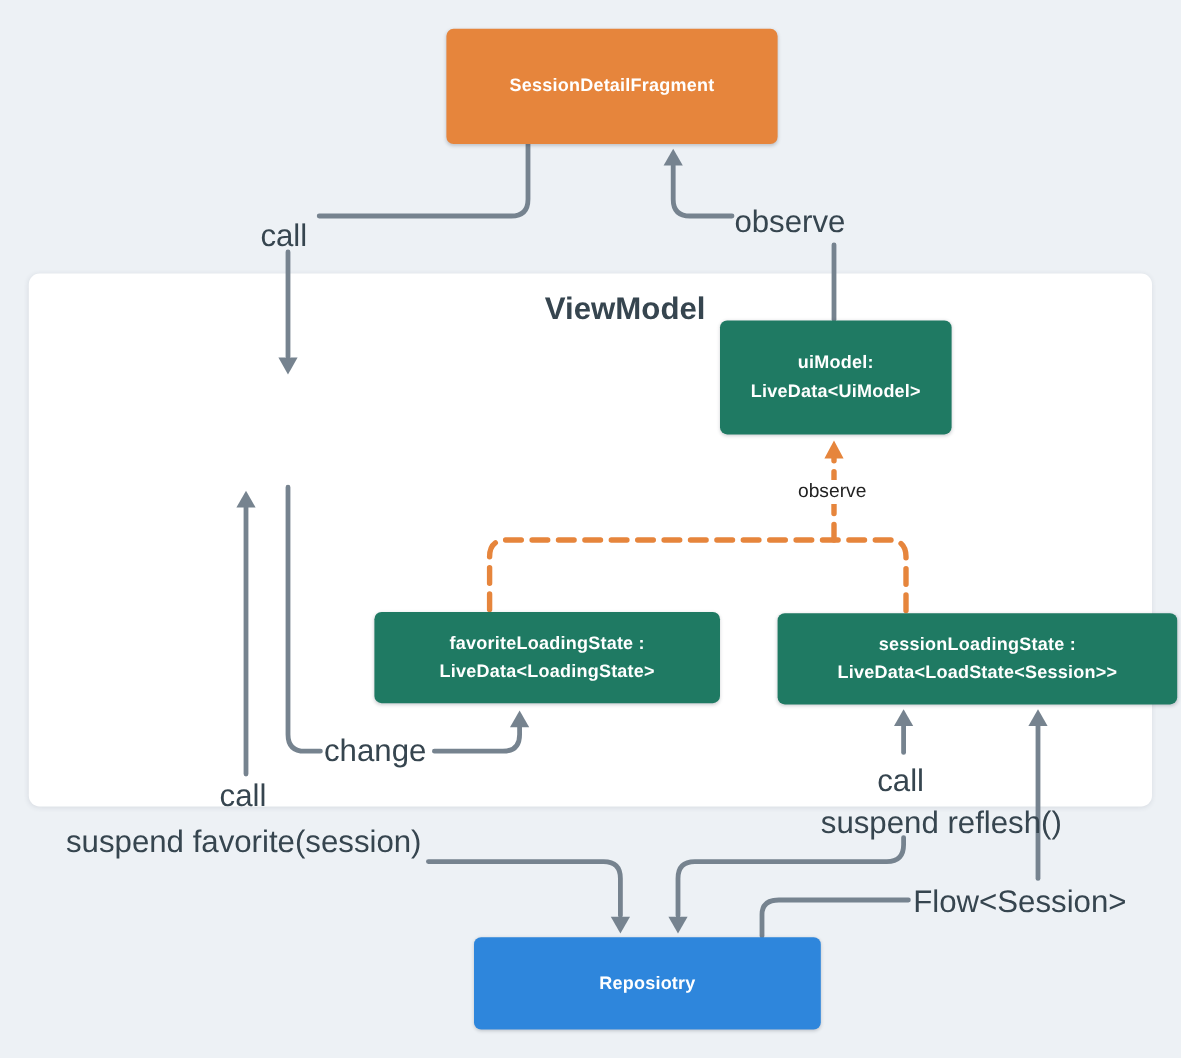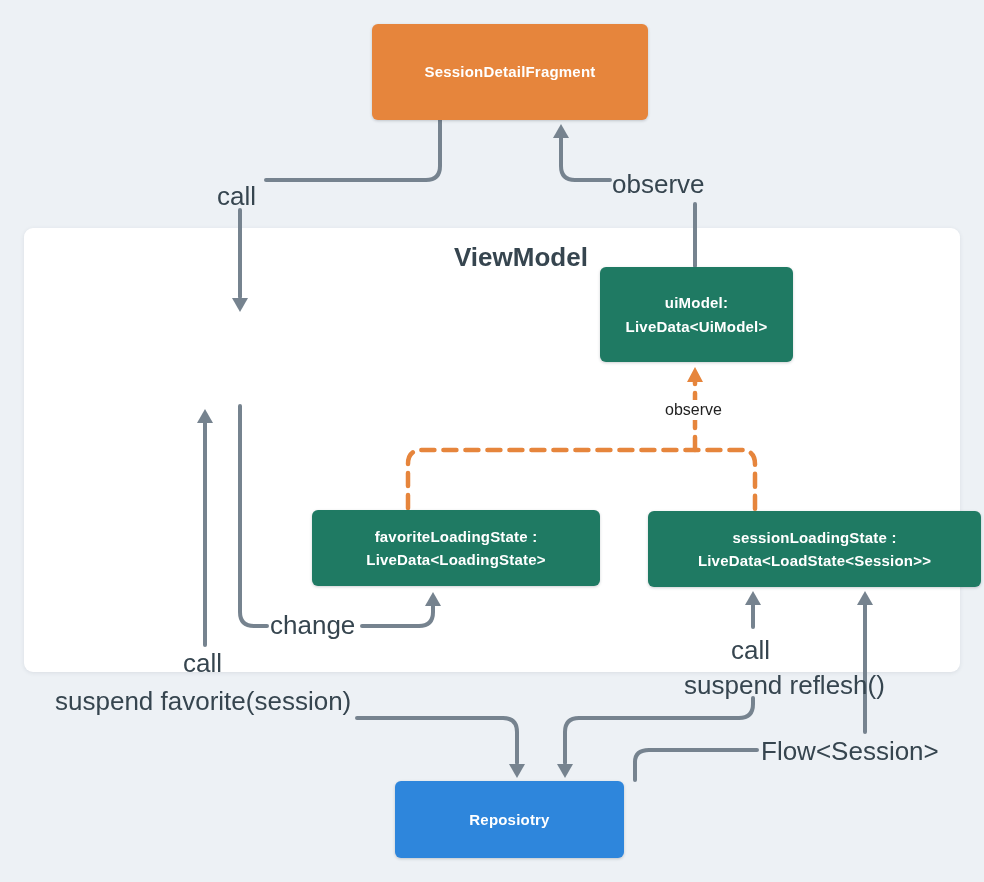--- a/index.html
+++ b/index.html
@@ -22,21 +22,21 @@
   .node{
     position:absolute;display:flex;flex-direction:column;align-items:center;justify-content:center;
     border-radius:6px;color:#FFFFFF;font-weight:bold;font-size:15px;line-height:1.55;
     text-align:center;box-shadow:0 1px 3px rgba(30,40,55,0.22);letter-spacing:.2px;white-space:nowrap;
   }
   .node-fragment{left:372px;top:24px;width:276px;height:96px;background:#E6853C;}
   .node-toggle{left:84px;top:314px;width:313px;height:92px;background:#1FB09E;}
   .node-uimodel{left:600px;top:267px;width:193px;height:95px;background:#1F7A63;text-align:right;}
   .node-favstate{left:312px;top:510px;width:288px;height:76px;background:#1F7A63;}
   .node-sessstate{left:648px;top:511px;width:333px;height:76px;background:#1F7A63;}
-  .node-repo{left:395px;top:781px;width:229px;height:77px;background:#2E86DC;}
+  .node-repo{left:395px;top:781px;width:289px;height:77px;background:#2E86DC;}
   .lbl{
     position:absolute;font-size:26px;color:#36454F;white-space:nowrap;line-height:1;
   }
   .lbl-call-top{left:217px;top:183px;}
   .lbl-observe{left:612px;top:171px;}
   .lbl-combine{
     left:662px;top:400px;font-size:16px;color:#222222;
     background:#FFFFFF;padding:2px 3px;line-height:1;
   }
   .lbl-change{left:270px;top:612px;}

